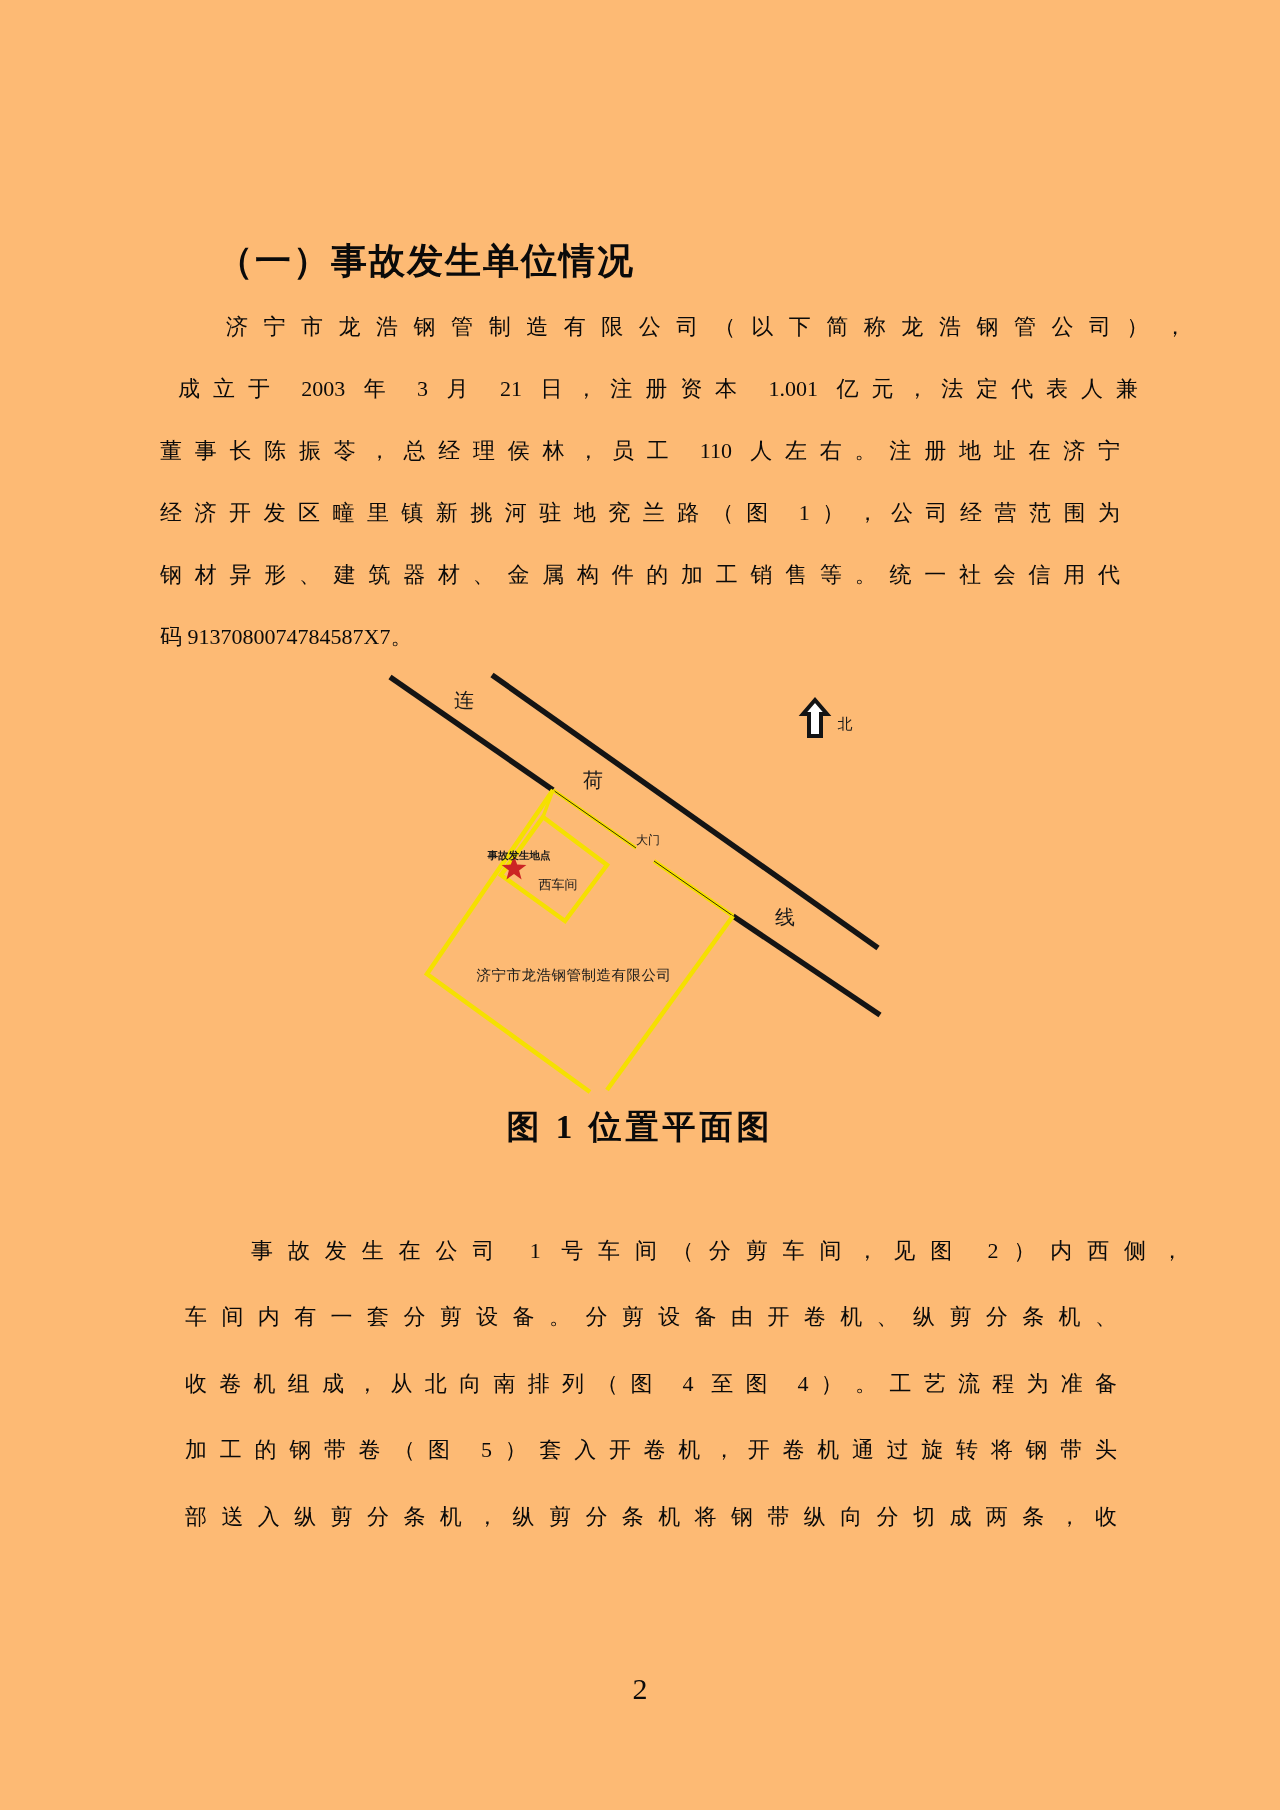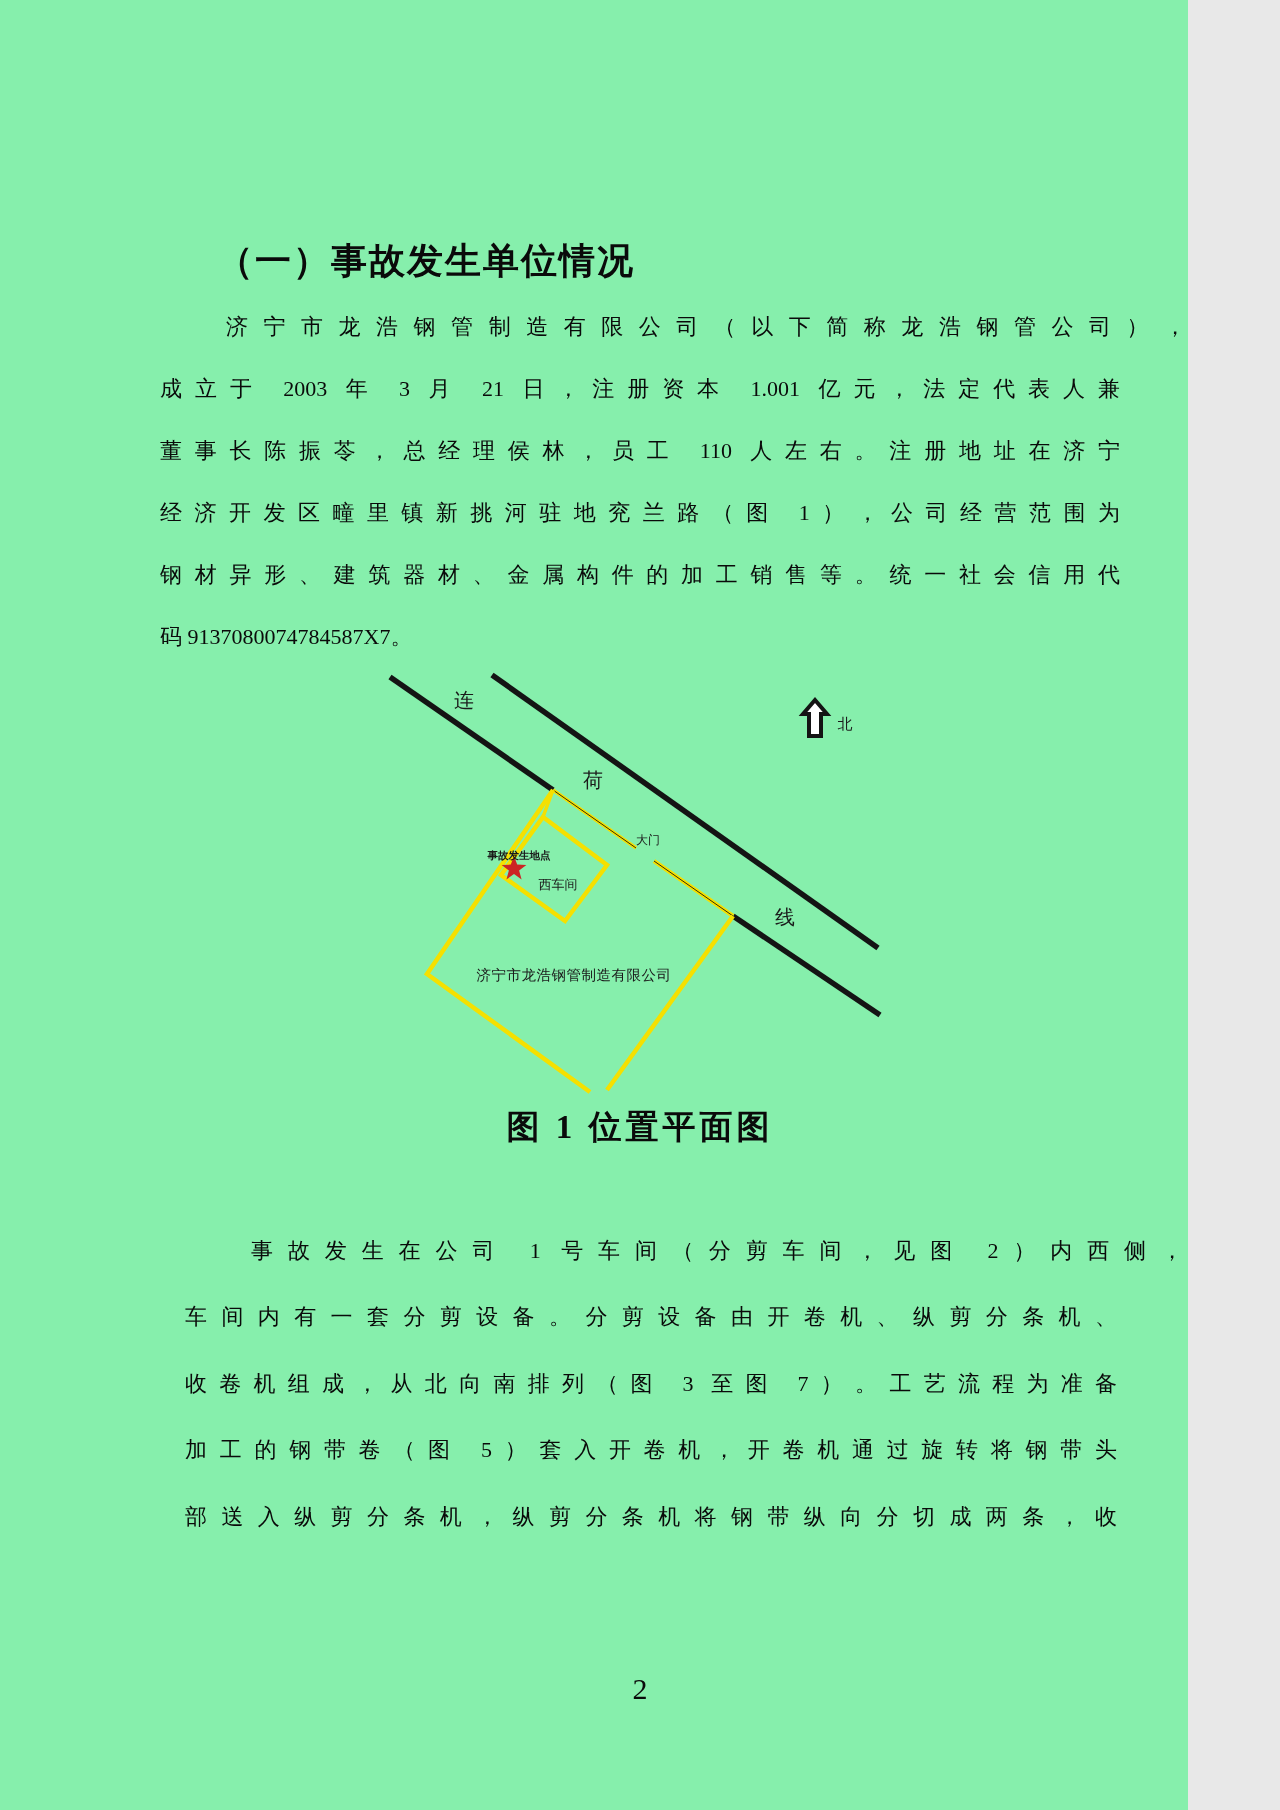--- a/index.html
+++ b/index.html
@@ -1,19 +1,19 @@
 <!DOCTYPE html>
 <html><head>
 <meta charset="utf-8">
 <style>
   html,body{margin:0;padding:0;background:#e8e8e8;}
   #page{
     position:relative;
-    width:1188px;height:1810px;
-    background:#86efac;
+    width:1280px;height:1810px;
+    background:#fdba74;
     overflow:hidden;
     font-family:"Liberation Serif","DejaVu Serif",serif;
     color:#0a0a0a;
   }
   .heading{
     position:absolute;
     left:217px;
     font-size:36px;
     font-weight:700;
     letter-spacing:2px;
@@ -58,21 +58,21 @@
   text{ font-family:"Liberation Serif","DejaVu Serif",serif; fill:#1a1a1a; }
 </style>
 </head>
 <body>
 
 <div id="page">
 
   <div class="heading" style="top:237px;">（一）事故发生单位情况</div>
 
   <div class="bodyline indent" style="top:296px;">济宁市龙浩钢管制造有限公司（以下简称龙浩钢管公司），</div>
-  <div class="bodyline" style="top:358px;">成立于 2003 年 3 月 21 日，注册资本 1.001 亿元，法定代表人兼</div>
+  <div class="bodyline" style="top:358px;margin-left:18px;">成立于 2003 年 3 月 21 日，注册资本 1.001 亿元，法定代表人兼</div>
   <div class="bodyline" style="top:420px;">董事长陈振苓，总经理侯林，员工 110 人左右。注册地址在济宁</div>
   <div class="bodyline" style="top:482px;">经济开发区疃里镇新挑河驻地兖兰路（图 1），公司经营范围为</div>
   <div class="bodyline" style="top:544px;">钢材异形、建筑器材、金属构件的加工销售等。统一社会信用代</div>
   <div class="bodyline lastline" style="top:606px;">码 9137080074784587X7。</div>
 
   <svg id="figure-svg" width="560" height="470" viewBox="360 640 560 470">
 
     <line x1="492" y1="675" x2="878" y2="948" stroke-width="5.5" stroke="#141414"></line>
     <line x1="390" y1="677" x2="553" y2="790" stroke-width="5.5" stroke="#141414"></line>
     <line x1="733" y1="916" x2="880" y2="1015" stroke-width="5.5" stroke="#141414"></line>
@@ -101,19 +101,19 @@
     <text x="558" y="889" font-size="13" text-anchor="middle">西车间</text>
     <text x="574" y="980" font-size="14.5" text-anchor="middle" letter-spacing="0.5">济宁市龙浩钢管制造有限公司</text>
     <text x="845" y="729" font-size="15" text-anchor="middle">北</text>
   </svg>
 
   <div class="caption">图 1  位置平面图</div>
 
 
   <div class="bodyline p2line indent" style="top:1218px;">事故发生在公司 1 号车间（分剪车间，见图 2）内西侧，</div>
   <div class="bodyline p2line" style="top:1284px;">车间内有一套分剪设备。分剪设备由开卷机、纵剪分条机、</div>
-  <div class="bodyline p2line" style="top:1351px;">收卷机组成，从北向南排列（图 3 至图 7）。工艺流程为准备</div>
+  <div class="bodyline p2line" style="top:1351px;">收卷机组成，从北向南排列（图 4 至图 4）。工艺流程为准备</div>
   <div class="bodyline p2line" style="top:1417px;">加工的钢带卷（图 5）套入开卷机，开卷机通过旋转将钢带头</div>
   <div class="bodyline p2line" style="top:1484px;">部送入纵剪分条机，纵剪分条机将钢带纵向分切成两条，收</div>
 
   <div class="pagenum">2</div>
 
 </div>
 
 </body></html>

